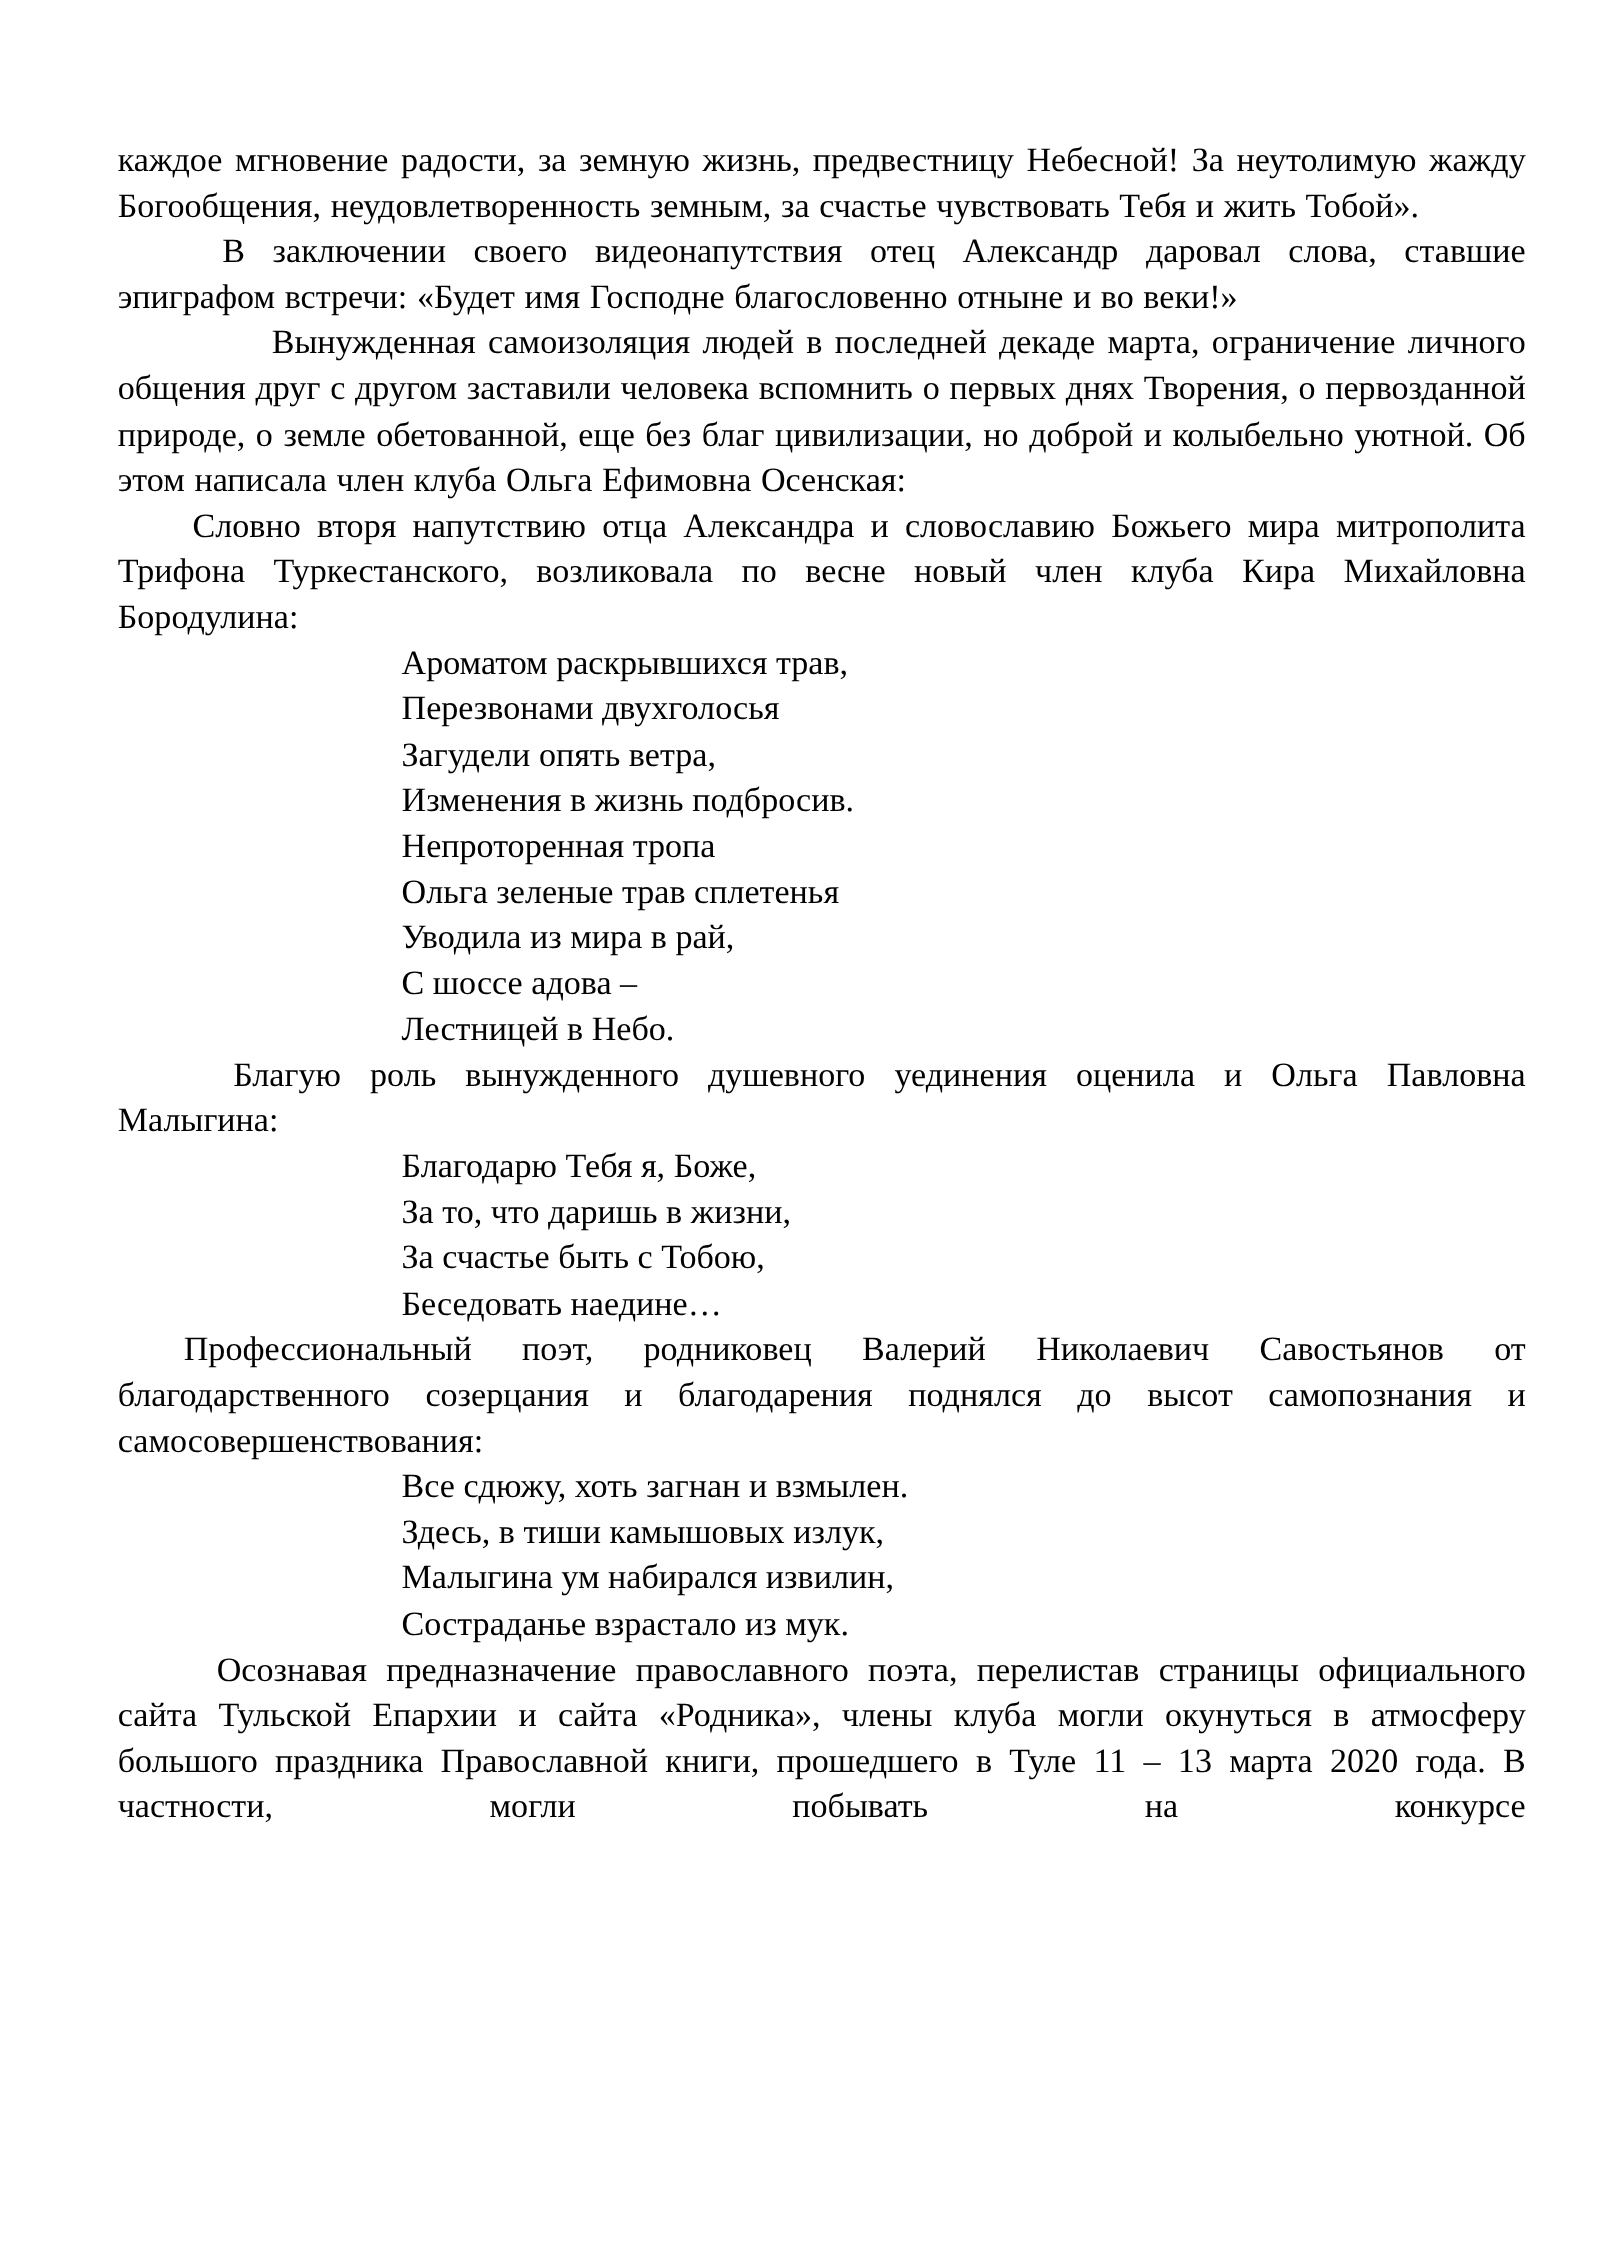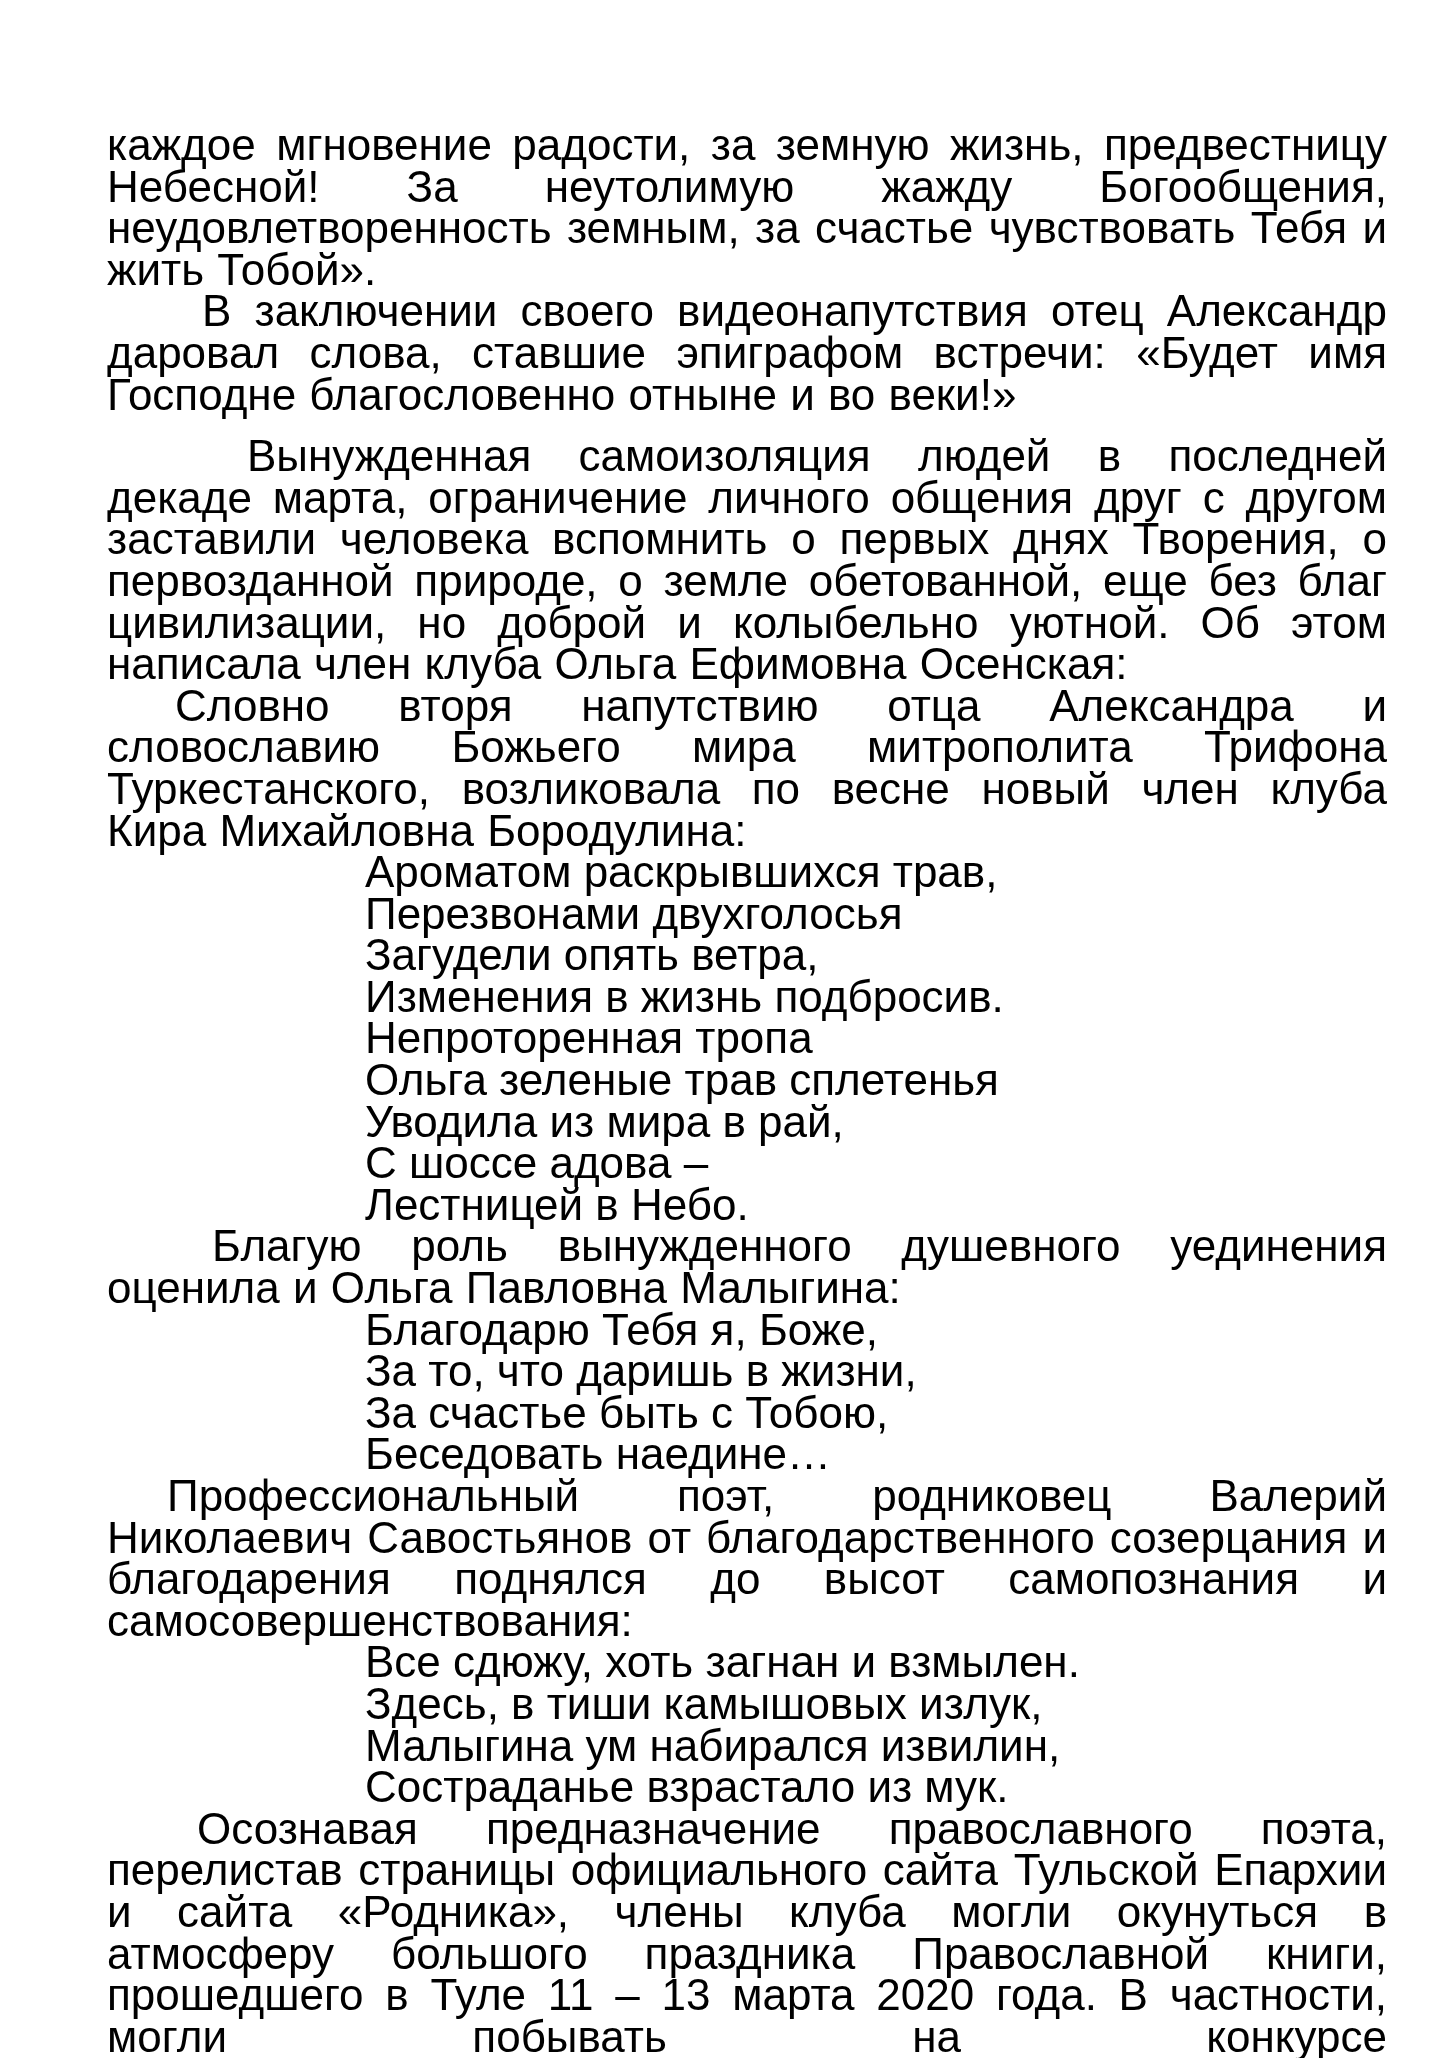--- a/index.html
+++ b/index.html
@@ -11,22 +11,22 @@
     position: relative;
     width: 1455px;
     height: 2058px;
     background: #ffffff;
     color: #000000;
     overflow: hidden;
   }
   .content {
     box-sizing: border-box;
     padding: 124px 68px 0 107px;
-    font-family: Liberation Sans, sans-serif;
-    font-size: 44px;
+    font-family: Liberation Serif, serif;
+    font-size: 31px;
     line-height: 41.6px;
     color: #000000;
   }
   p.body-para {
     margin: 0;
     text-align: justify;
     word-spacing: 1px;
   }
   p.body-para.justify-last {
     text-align-last: justify;
@@ -40,21 +40,21 @@
     white-space: nowrap;
   }
 </style>
 </head>
 <body>
 
 <div class="page">
   <main class="content">
       <p class="body-para" style="text-indent: 0px;">каждое мгновение радости, за земную жизнь, предвестницу Небесной! За неутолимую жажду Богообщения, неудовлетворенность земным, за счастье чувствовать Тебя и жить Тобой».</p>
       <p class="body-para" style="text-indent: 95px;">В заключении своего видеонапутствия отец Александр даровал слова, ставшие эпиграфом встречи: «Будет имя Господне благословенно отныне и во веки!»</p>
-      <p class="body-para" style="text-indent: 140px; margin-top: 20px;">Вынужденная самоизоляция людей в последней декаде марта, ограничение личного общения друг с другом заставили человека вспомнить о первых днях Творения, о первозданной природе, о земле обетованной, еще без благ цивилизации, но доброй и колыбельно уютной. Об этом написала член клуба Ольга Ефимовна Осенская:</p>
+      <p class="body-para" style="text-indent: 140px;">Вынужденная самоизоляция людей в последней декаде марта, ограничение личного общения друг с другом заставили человека вспомнить о первых днях Творения, о первозданной природе, о земле обетованной, еще без благ цивилизации, но доброй и колыбельно уютной. Об этом написала член клуба Ольга Ефимовна Осенская:</p>
       <p class="body-para" style="text-indent: 68px;">Словно вторя напутствию отца Александра и словославию Божьего мира митрополита Трифона Туркестанского, возликовала по весне новый член клуба Кира Михайловна Бородулина:</p>
       <div class="verse">
         <div class="verse-line">Ароматом раскрывшихся трав,</div>
         <div class="verse-line">Перезвонами двухголосья</div>
         <div class="verse-line">Загудели опять ветра,</div>
         <div class="verse-line">Изменения в жизнь подбросив.</div>
         <div class="verse-line">Непроторенная тропа</div>
         <div class="verse-line">Ольга зеленые трав сплетенья</div>
         <div class="verse-line">Уводила из мира в рай,</div>
         <div class="verse-line">С шоссе адова –</div>

